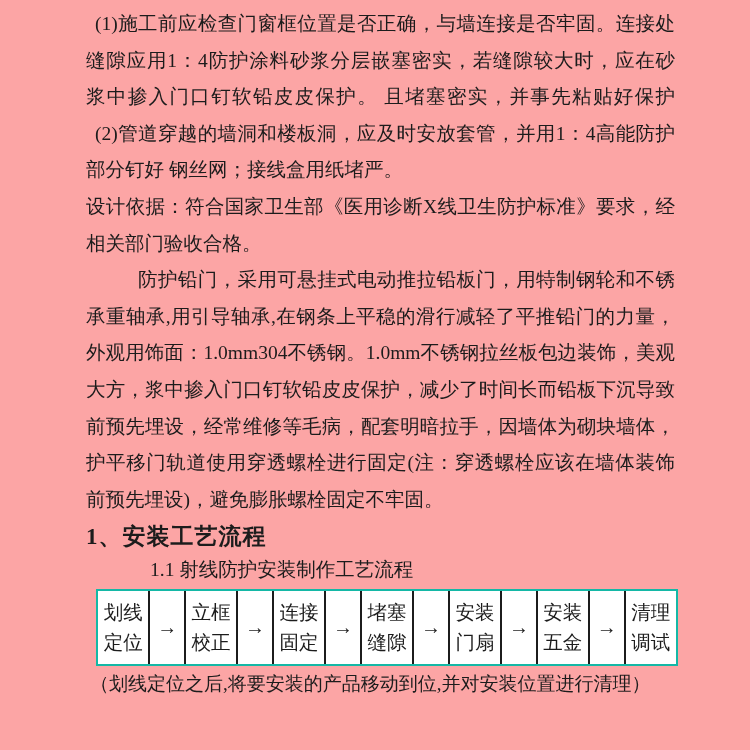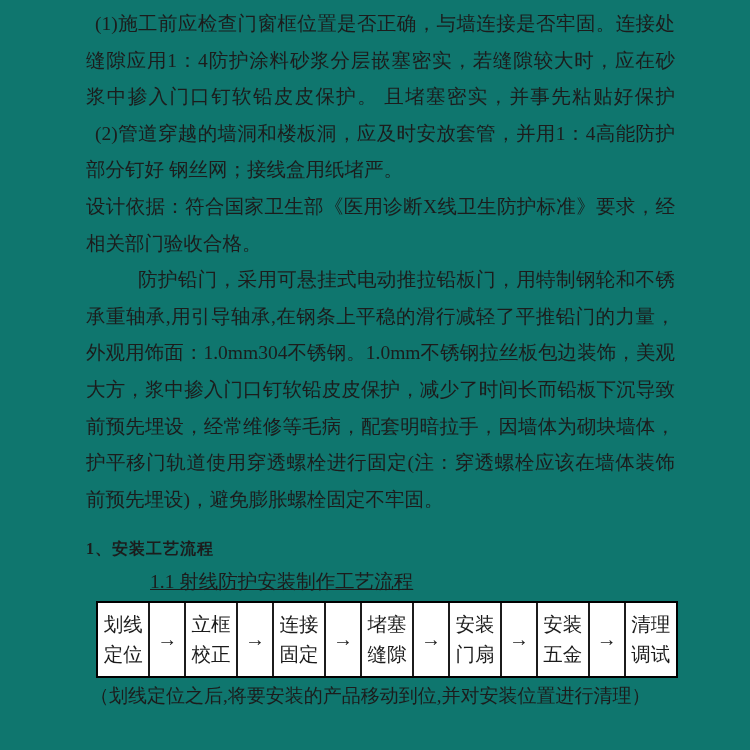--- a/index.html
+++ b/index.html
@@ -3,41 +3,40 @@
 <meta charset="utf-8">
 <style>
   html,body{margin:0;padding:0;}
   body{
     width:750px;height:750px;background:#ffffff;
     font-family:"Liberation Serif","DejaVu Serif",serif;
     color:#1c1c1c;overflow:hidden;
   }
   .page{
     box-sizing:border-box;width:750px;height:750px;
-    padding:6px 75px 0 86px;overflow:hidden;background:#0f766e;
+    padding:6px 75px 0 86px;overflow:hidden;background:#fca5a5;
   }
   .ln{
     font-size:19.5px;line-height:36.6px;height:36.6px;
     text-align:justify;text-align-last:justify;
     overflow:hidden;
   }
   .ln.end{text-align:center;text-align-last:left;}
   .ind-a{padding-left:9px;}
   .ind-b{padding-left:52px;}
   .heading{
-    font-size:16px;font-weight:bold;line-height:37px;height:37px;
+    font-size:23px;font-weight:bold;line-height:37px;height:37px;
     letter-spacing:1px;
-    margin-top:12px;
   }
   .subheading{
-    font-size:19.5px;line-height:30px;height:30px;padding-left:64px;text-decoration:underline;
+    font-size:19.5px;line-height:30px;height:30px;padding-left:64px;
   }
   .flow{
     display:flex;width:582px;height:77px;margin:4px 0 0 10px;
-    border:2px solid #000000;box-sizing:border-box;background:#fff;
+    border:2px solid #14b8a6;box-sizing:border-box;background:#fff;
   }
   .cell{
     display:flex;flex-direction:column;justify-content:center;align-items:center;
     border-right:2px solid #1c1c1c;box-sizing:border-box;min-width:0;
   }
   .cell:last-child{border-right:none;}
   .cell.step{flex:3 1 0;}
   .cell.arrow{flex:2 1 0;font-size:20px;}
   .step-line{font-size:19.5px;line-height:30px;white-space:nowrap;}
   .caption{

